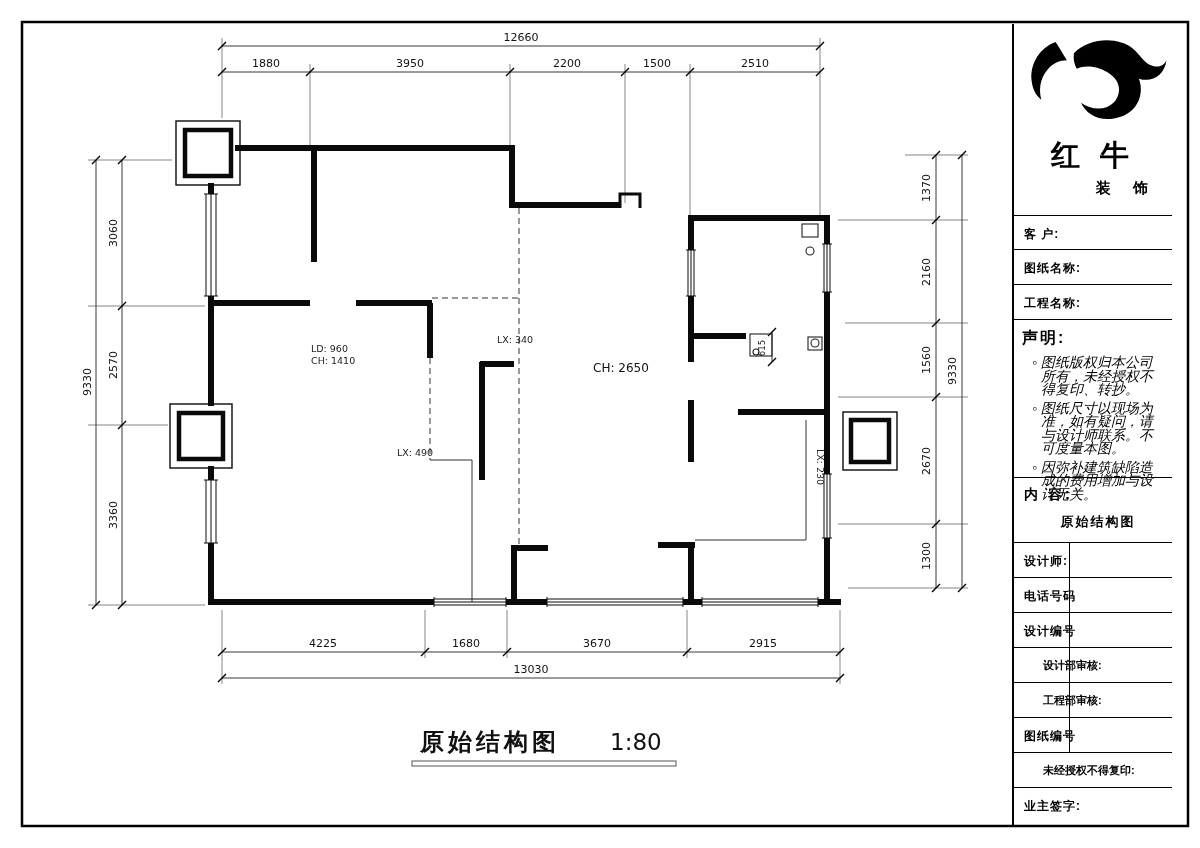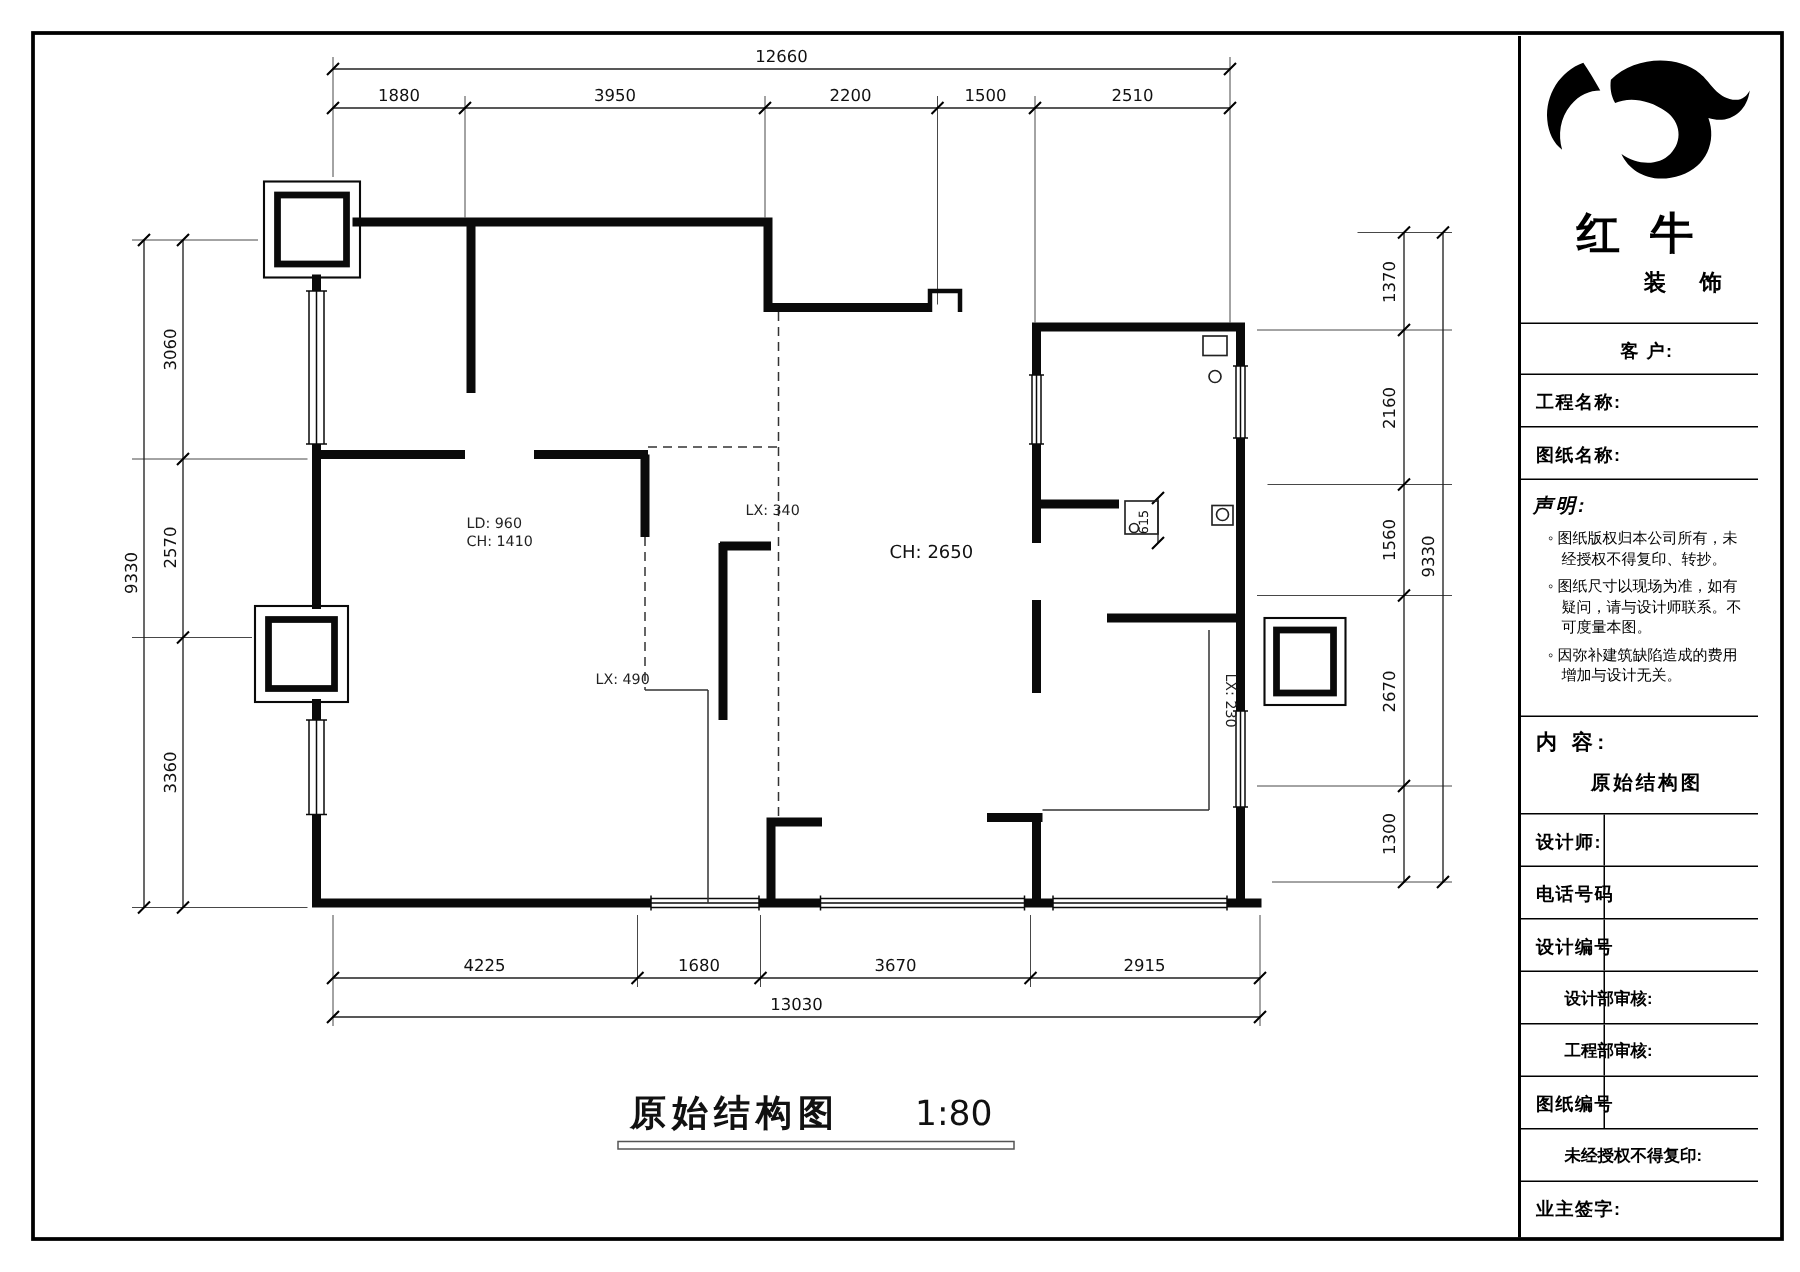--- a/index.html
+++ b/index.html
@@ -15,28 +15,28 @@
   
   .tb{
     position:absolute;left:1012px;top:24px;width:160px;height:801px;
     border-left:2px solid #000;display:flex;flex-direction:column;box-sizing:border-box;
   }
   .tb-logo{height:191px;position:relative;}
   .logo-svg{position:static;display:block;margin:8px auto 0 auto;width:150px;height:106px;}
   .brand-name{font-size:29px;font-weight:bold;text-align:center;letter-spacing:6px;margin-top:-2px;}
   .brand-sub{font-size:15px;font-weight:bold;letter-spacing:9px;text-align:right;padding-right:15px;margin-top:3px;}
   .tb-row{border-top:1.4px solid #000;box-sizing:border-box;position:relative;}
-  .r34{height:34px;text-align:center;} .r35{height:35px;} .r38{height:38px;}
+  .r34{height:34px;} .r35{height:35px;} .r38{height:38px;}
   .row-label{font-weight:bold;font-size:12px;padding:10px 0 0 10px;letter-spacing:1px;display:block;}
   .row-label.small{font-size:11px;letter-spacing:0;margin-left:19px;}
   .divider{position:absolute;left:55px;top:0;bottom:0;border-left:1.2px solid #000;}
   .tb-statement{height:158px;padding:8px 6px 0 8px;box-sizing:border-box;}
-  .st-title{font-weight:bold;font-size:13px;letter-spacing:2px;font-style:italic;}
+  .st-title{font-weight:bold;font-size:16px;letter-spacing:2px;}
   .st-list{margin:7px 0 0 0;padding:0 0 0 10px;}
-  .st-list li{list-style:none;font-size:10px;line-height:13.5px;margin-bottom:5px;text-indent:-9px;padding-left:9px;}
+  .st-list li{list-style:none;font-size:14px;line-height:13.5px;margin-bottom:5px;text-indent:-9px;padding-left:9px;font-style:italic;}
   .st-list li::before{content:"◦ ";}
   .tb-content{height:65px;padding:8px 0 0 10px;box-sizing:border-box;}
   .ct-label{font-weight:bold;font-size:14px;letter-spacing:3px;}
   .ct-value{font-weight:bold;font-size:13px;letter-spacing:2px;text-align:center;margin-top:9px;}
 </style>
 </head>
 <body>
 
 <svg id="plan" width="1200" height="848" viewBox="0 0 1200 848">
 
@@ -168,24 +168,24 @@
       <path fill="#000" d="M78,30 C100,8 140,6 162,24 C172,32 176,44 190,48 C200,51 206,46 209,40 C206,62 188,72 170,66 C178,88 168,112 144,120 C118,129 96,118 88,100 C102,110 122,112 134,100 C146,88 144,70 130,60 C114,48 94,46 82,52 C78,45 77,37 78,30 Z"></path>
     </svg>
     <div class="brand-name">红 牛</div>
     <div class="brand-sub">装 饰</div>
   </div>
 
   <div class="tb-row r34">
     <span class="row-label">客 户:</span>
   </div>
   <div class="tb-row r35">
+    <span class="row-label">图纸名称:</span>
+  </div>
+  <div class="tb-row r35">
     <span class="row-label">工程名称:</span>
-  </div>
-  <div class="tb-row r35">
-    <span class="row-label">图纸名称:</span>
   </div>
 
   <div class="tb-row tb-statement">
     <div class="st-title">声明:</div>
     <ul class="st-list">
       <li>图纸版权归本公司所有，未经授权不得复印、转抄。</li>
       <li>图纸尺寸以现场为准，如有疑问，请与设计师联系。不可度量本图。</li>
       <li>因弥补建筑缺陷造成的费用增加与设计无关。</li>
     </ul>
   </div>

